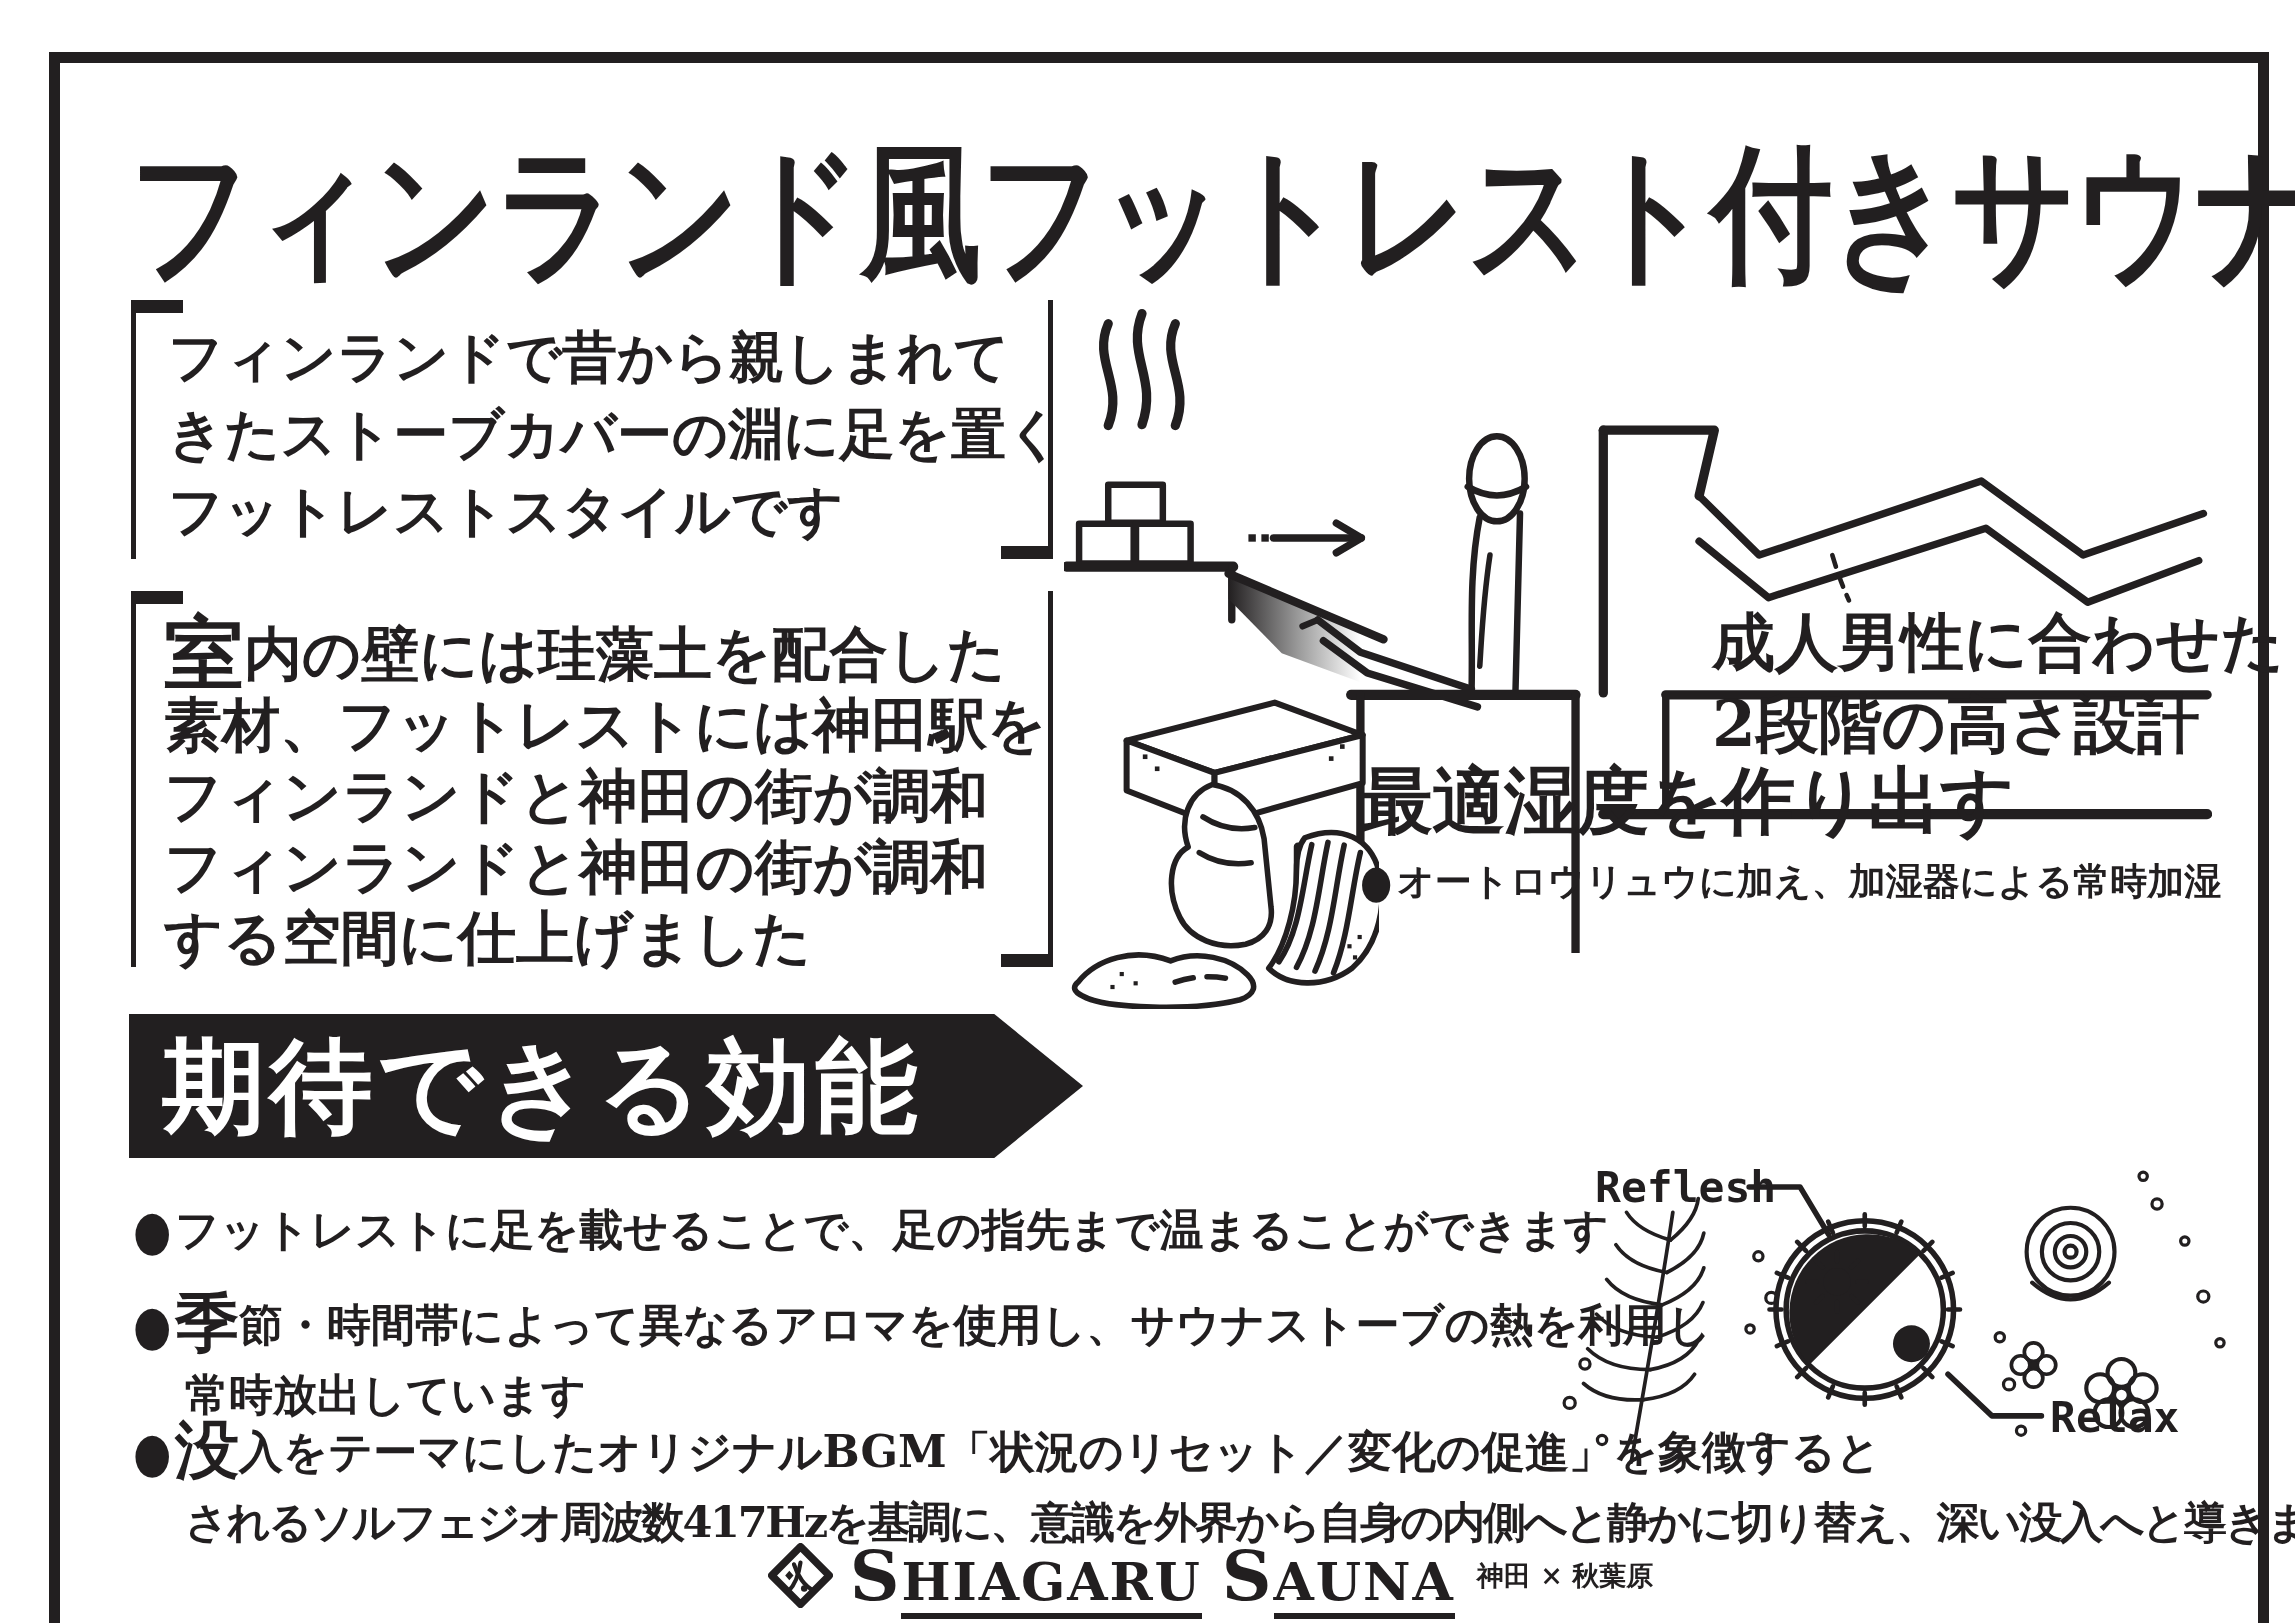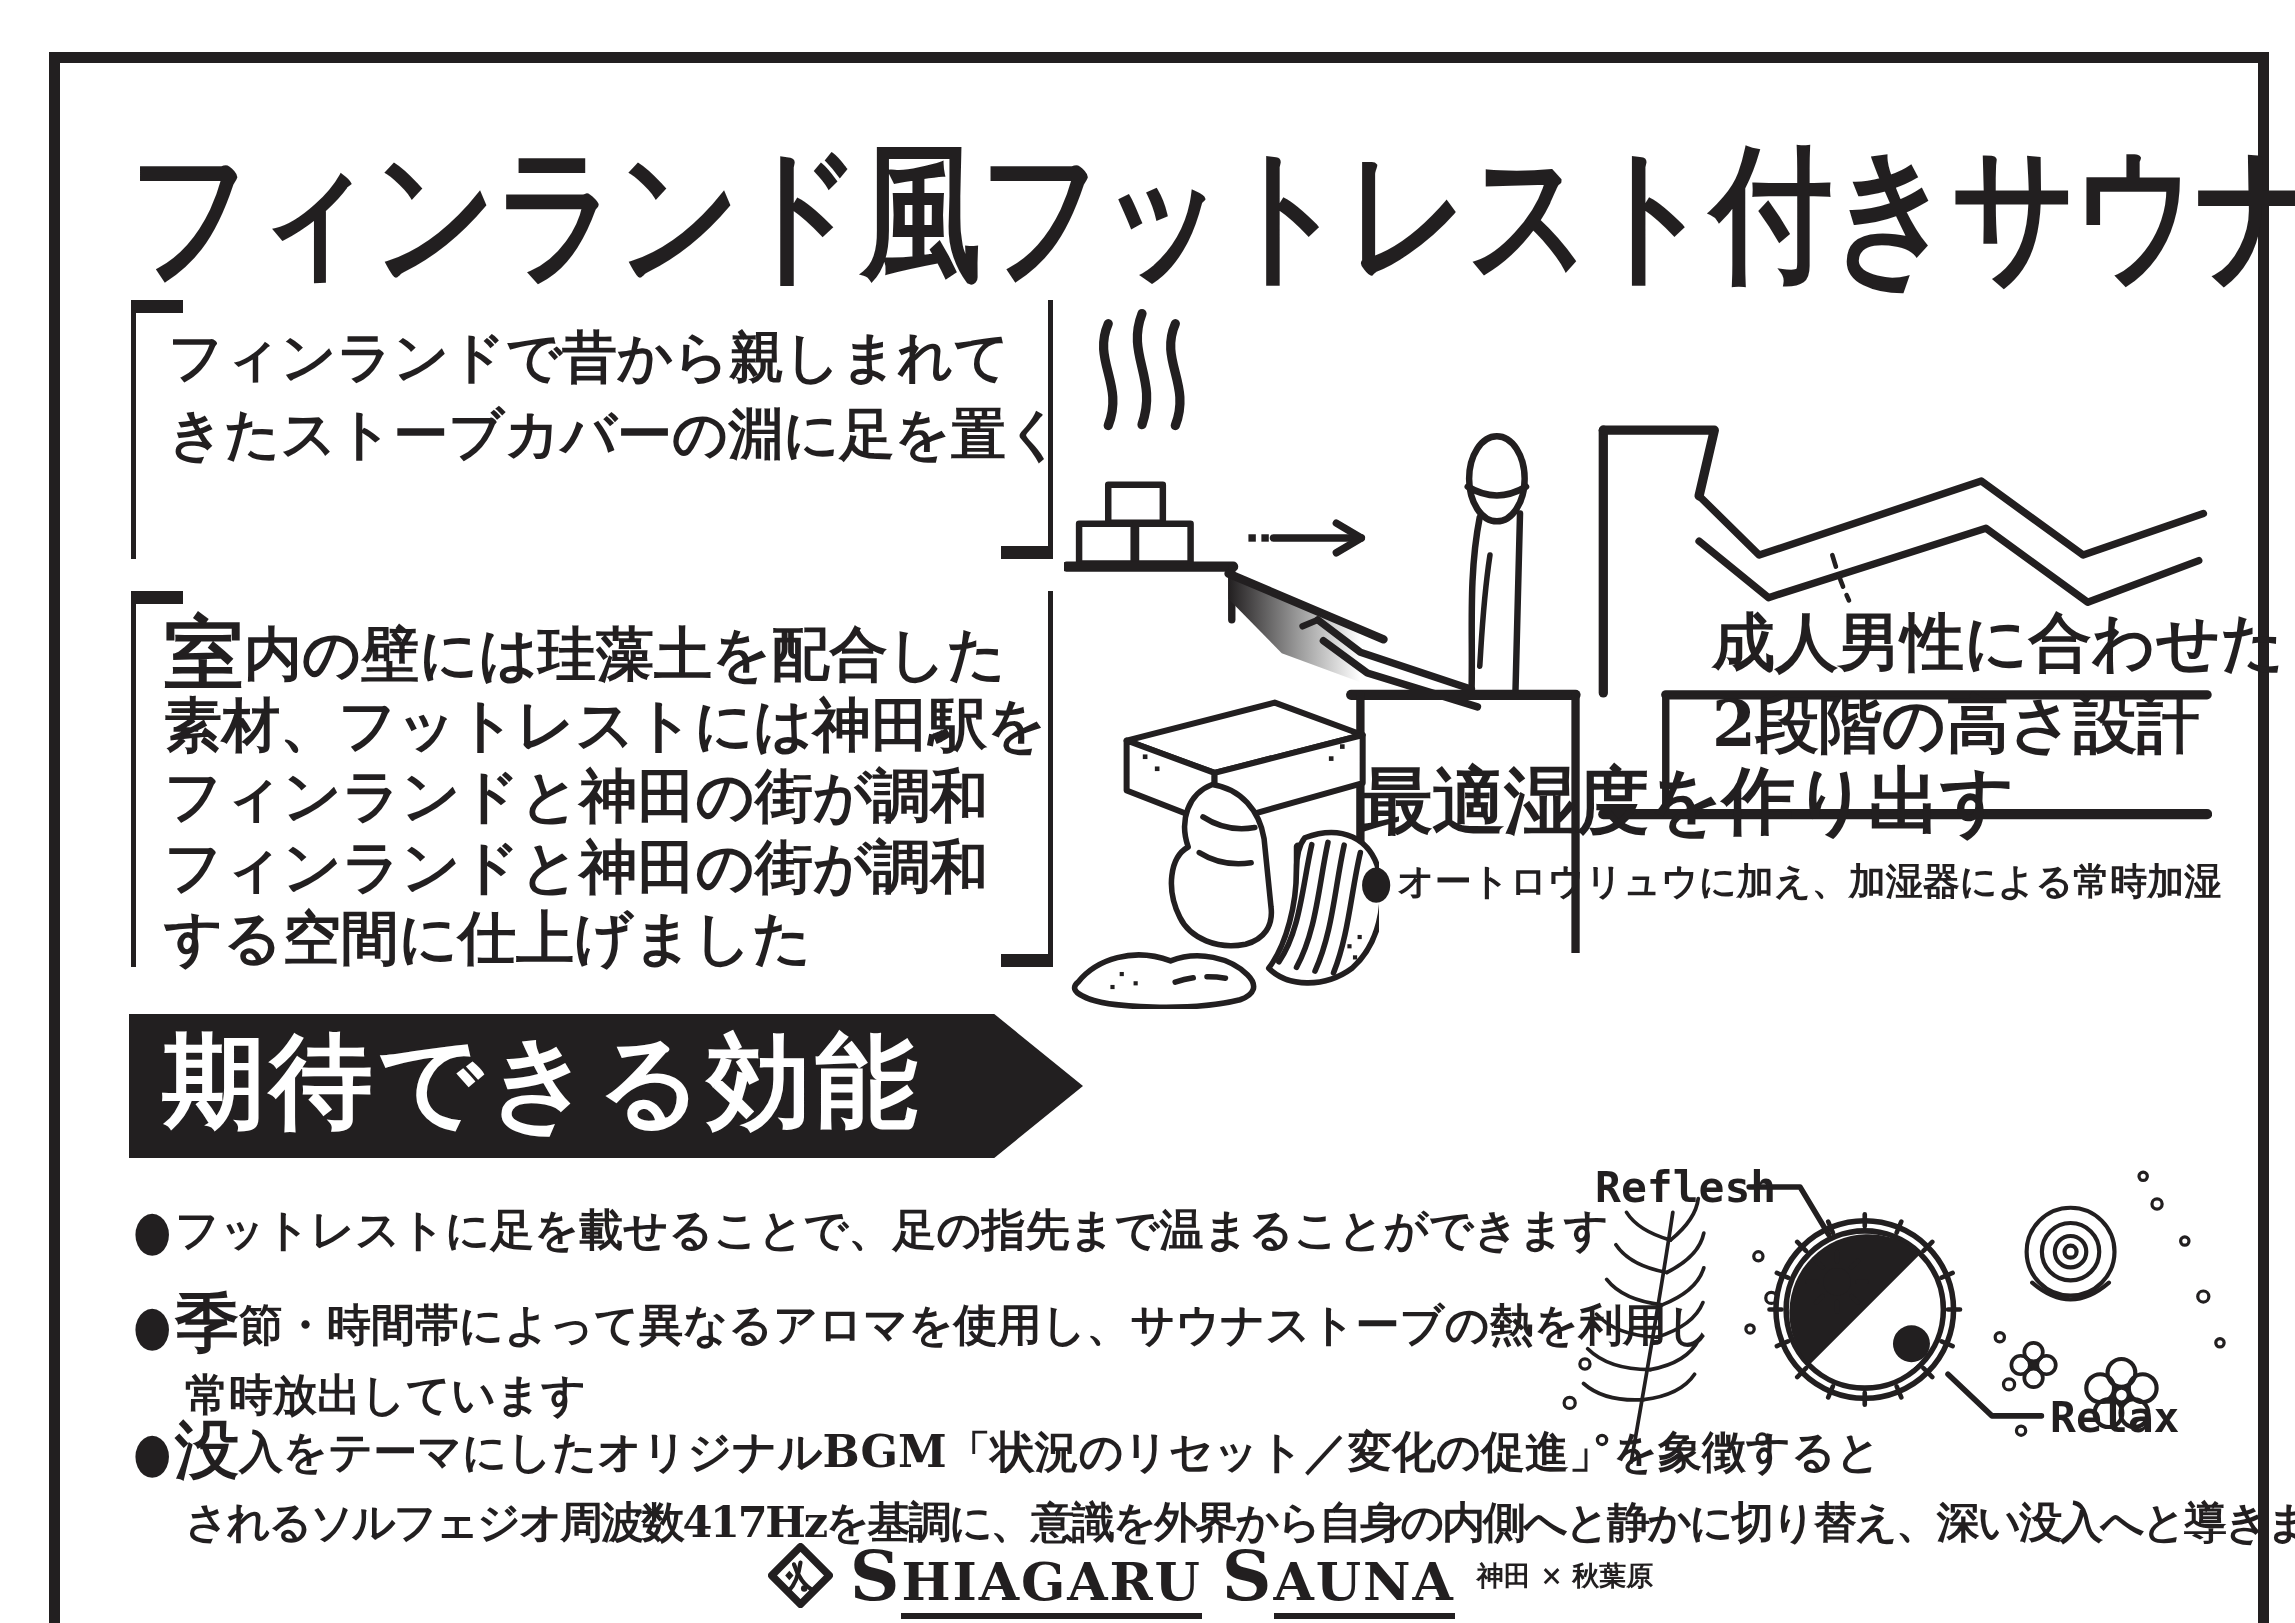--- a/index.html
+++ b/index.html
@@ -21,21 +21,21 @@
   .qbar{position:absolute; background:#221f20;}
   .qtext{position:absolute; white-space:nowrap;}
   .q1 .qtext{font-size:55px; line-height:77px;}
   .q2 .qtext{font-size:58px; line-height:71px;}
   .dropcap{font-size:80px; line-height:0; vertical-align:-6.5px;}
   .caption{font-size:63px; line-height:1.30; text-align:left; white-space:nowrap;}
   .hum-head{font-size:73px; white-space:nowrap; letter-spacing:-0.9px;}
   .hum-li{font-size:37px; white-space:nowrap; margin-bottom:29px;}
   .dot{display:inline-block; transform:scaleY(1.25); margin-right:4.6px;}
   .banner{
-    position:absolute; background:#221f20; display:flex; align-items:flex-start;
+    position:absolute; background:#221f20; display:flex; align-items:flex-end;
     clip-path:polygon(0 0, 90.7% 0, 100% 50%, 90.7% 100%, 0 100%);
   }
   .banner-label{color:#ffffff; font-size:103px; letter-spacing:4.6px; padding-left:33px; white-space:nowrap;}
   .headline{font-size:118px; white-space:nowrap; letter-spacing:-1.9px;}
   .benefit{position:absolute; font-size:44px; line-height:70px; white-space:nowrap;}
   .b-dot{display:inline-block; transform:scaleY(1.25); margin-right:3.7px;}
   .b-lead{font-size:64px; line-height:0; vertical-align:-4.6px;}
   .b-cont{margin-left:52px;}
   .tight{font-size:43px; letter-spacing:-2.3px;}
   .mood-label{font-family:"DejaVu Sans Mono","Liberation Mono",monospace; font-weight:bold; font-size:43px; white-space:nowrap;}
@@ -56,20 +56,21 @@
   <div class="abs title" style="left:129px; top:116px;">フィンランド風フットレスト付きサウナ</div>
 
   <div class="qbox q1" style="left:131px; top:300px; width:922px; height:259px;">
     <div class="qbar" style="left:0; top:0; width:5.1px; height:259px;"></div>
     <div class="qbar" style="left:0; top:0; width:52px; height:13px;"></div>
     <div class="qbar" style="right:0; top:0; width:5.1px; height:259px;"></div>
     <div class="qbar" style="right:0; bottom:0; width:52px; height:13px;"></div>
     <div class="qtext" style="left:37px; top:17.6px;">
       <div>フィンランドで昔から親しまれて</div>
       <div>きたストーブカバーの淵に足を置く</div>
+      <div>フットレストスタイルです</div>
     </div>
   </div>
 
   <div class="qbox q2" style="left:131px; top:591px; width:922px; height:376px;">
     <div class="qbar" style="left:0; top:0; width:5.1px; height:376px;"></div>
     <div class="qbar" style="left:0; top:0; width:52px; height:13px;"></div>
     <div class="qbar" style="right:0; top:0; width:5.1px; height:376px;"></div>
     <div class="qbar" style="right:0; bottom:0; width:52px; height:13px;"></div>
     <div class="qtext" style="left:33px; top:28px;">
       <div><span class="dropcap">室</span><span>内の壁には珪藻土を配合した</span></div>

